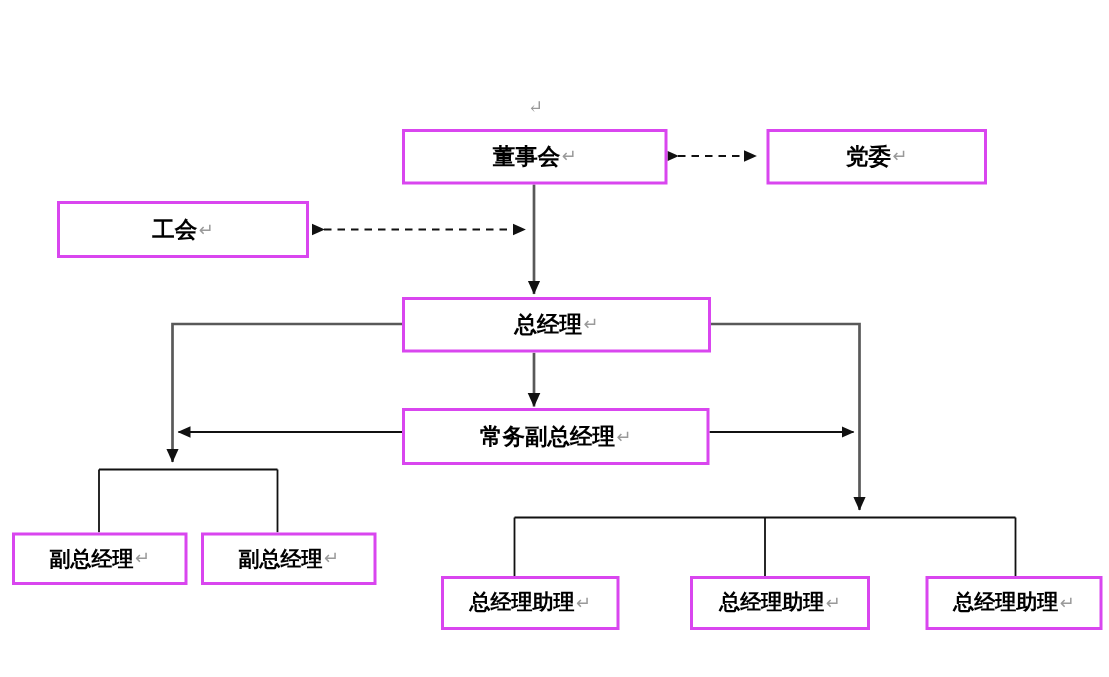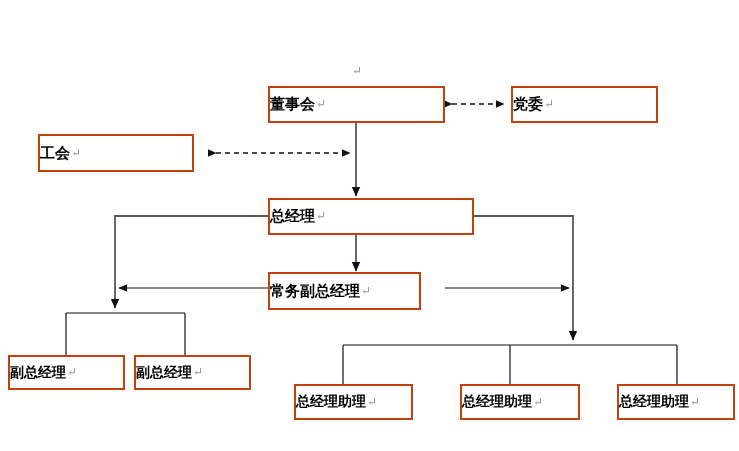--- a/index.html
+++ b/index.html
@@ -33,30 +33,31 @@
     color: #9a9a9a;
     font-size: 12px;
     font-weight: normal;
     vertical-align: baseline;
     margin-left: 1px;
   }
   
   .node {
     position: absolute;
     box-sizing: border-box;
-    border: 2px solid #c2410c;
+    border: 2px solid #d946ef;
     background: #ffffff;
     color: #000000;
     font-size: 15px;
     font-weight: bold;
     display: flex;
     align-items: center;
-    justify-content: flex-start;
+    justify-content: center;
     white-space: nowrap;
     z-index: 5;
+    font-family: Liberation Serif, serif;
   }
   .node .lbl { display: inline-block; }
   .node-sm { font-size: 14px; }
 
   
   #wires {
     position: absolute;
     left: 0; top: 0;
     width: 739px;
     height: 451px;
@@ -150,31 +151,31 @@
   <div class="node" style="left:268px; top:86px; width:177px; height:37px;">
     <span class="lbl">董事会</span>
       <span class="pilcrow">↵</span>
   </div>
 
   <div class="node" style="left:511px; top:86px; width:147px; height:37px;">
     <span class="lbl">党委</span>
       <span class="pilcrow">↵</span>
   </div>
 
-  <div class="node" style="left:38px; top:134px; width:156px; height:38px;">
+  <div class="node" style="left:38px; top:134px; width:168px; height:38px;">
     <span class="lbl">工会</span>
       <span class="pilcrow">↵</span>
   </div>
 
   <div class="node" style="left:268px; top:198px; width:206px; height:37px;">
     <span class="lbl">总经理</span>
       <span class="pilcrow">↵</span>
   </div>
 
-  <div class="node" style="left:268px; top:272px; width:153px; height:38px;">
+  <div class="node" style="left:268px; top:272px; width:205px; height:38px;">
     <span class="lbl">常务副总经理</span>
       <span class="pilcrow">↵</span>
   </div>
 
   <div class="node node-sm" style="left:8px; top:355px; width:117px; height:35px;">
     <span class="lbl">副总经理</span>
       <span class="pilcrow">↵</span>
   </div>
 
   <div class="node node-sm" style="left:134px; top:355px; width:117px; height:35px;">

